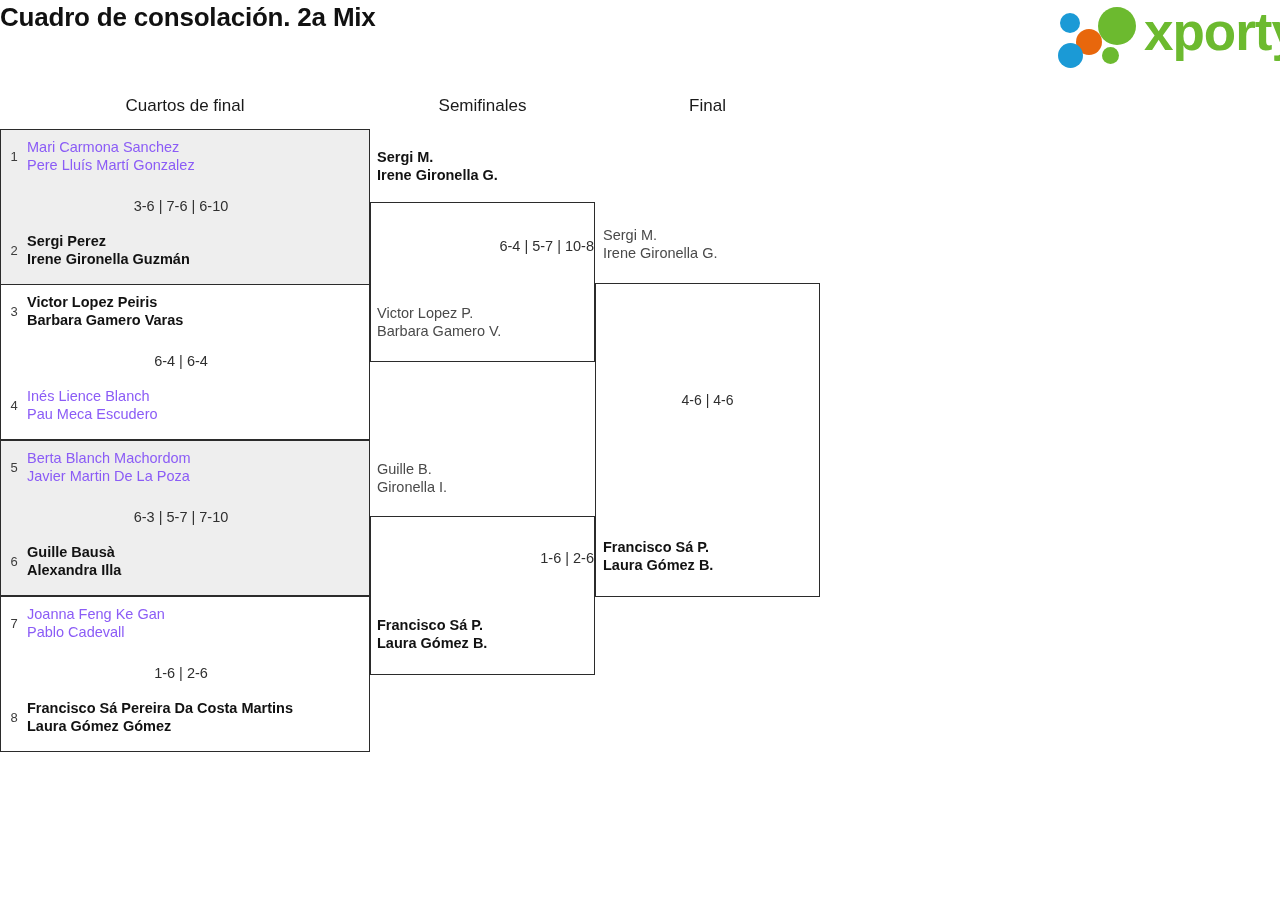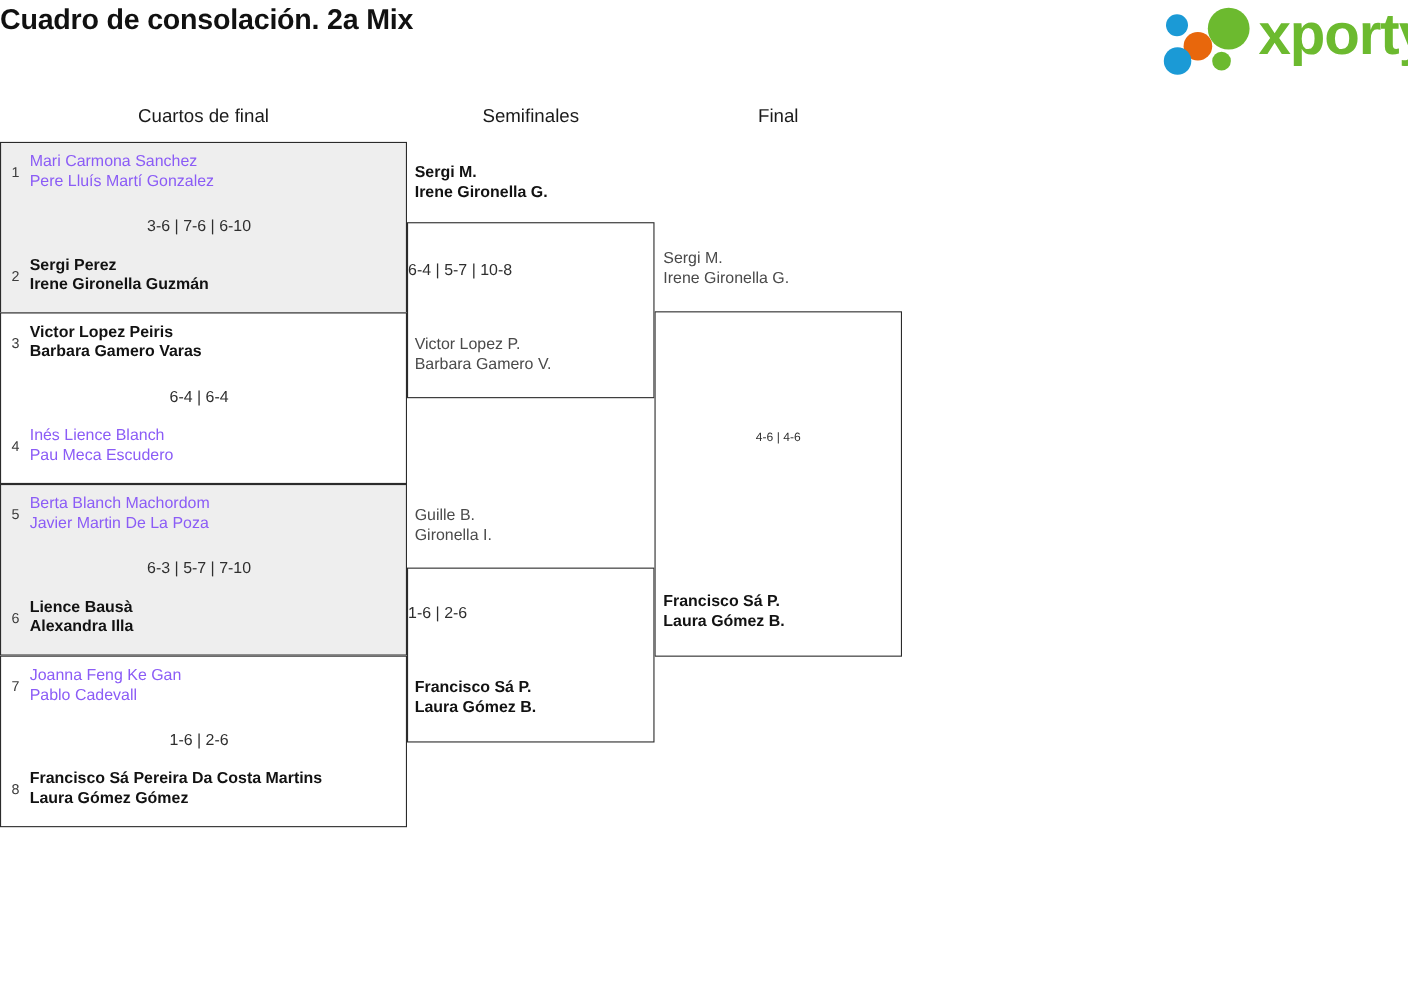--- a/index.html
+++ b/index.html
@@ -49,37 +49,37 @@
   .t-top{top:8px;}
   .t-bot{top:102px;}
   .qf-score{position:absolute;left:0;top:68px;width:360px;text-align:center;
             font-size:14.5px;color:#2f2f2f;}
 
   
   .sf-box{position:absolute;border:1px solid #2b2b2b;box-sizing:border-box;
           background:#fff;left:370px;width:225px;}
   #sf1{top:202px;height:160px;}
   #sf2{top:516px;height:159px;}
-  .sf-score{position:absolute;left:0;width:223px;text-align:left;
+  .sf-score{position:absolute;left:0;width:223px;text-align:right;
             font-size:14.5px;color:#2f2f2f;}
   #sf1 .sf-score{top:35px;}
   #sf2 .sf-score{top:33px;}
 
   .sf-team{position:absolute;left:377px;width:215px;font-size:14.5px;line-height:18px;}
   .sf-team .nm{display:block;white-space:nowrap;}
   #sf1-top{top:148px;}
   #sf1-bot{top:304px;}
   #sf2-top{top:460px;}
   #sf2-bot{top:616px;}
 
   
   .f-box{position:absolute;left:595px;top:283px;width:225px;height:314px;
          border:1px solid #2b2b2b;box-sizing:border-box;background:#fff;}
   .f-score{position:absolute;left:595px;top:392px;width:225px;text-align:center;
-           font-size:11px;color:#2f2f2f;}
+           font-size:14px;color:#2f2f2f;}
   .f-team{position:absolute;left:603px;width:215px;font-size:14.5px;line-height:18px;}
   .f-team .nm{display:block;white-space:nowrap;}
   #f-top{top:226px;}
   #f-bot{top:538px;}
 
   .bold-names{font-weight:bold;color:#121212;}
   .gray-names{font-weight:normal;color:#4a4a4a;}
 </style>
 </head>
 <body>
@@ -146,21 +146,21 @@
       <span class="seed">5</span>
       <span class="names">
         <span class="nm">Berta Blanch Machordom</span>
         <span class="nm">Javier Martin De La Poza</span>
       </span>
     </div>
     <div class="qf-score">6-3 | 5-7 | 7-10</div>
     <div class="team t-bot winner">
       <span class="seed">6</span>
       <span class="names">
-        <span class="nm">Lience Bausà</span>
+        <span class="nm">Guille Bausà</span>
         <span class="nm">Alexandra Illa</span>
       </span>
     </div>
   </div>
 
   <div class="qf-match plain" id="qf4">
     <div class="team t-top loser">
       <span class="seed">7</span>
       <span class="names">
         <span class="nm">Joanna Feng Ke Gan</span>

